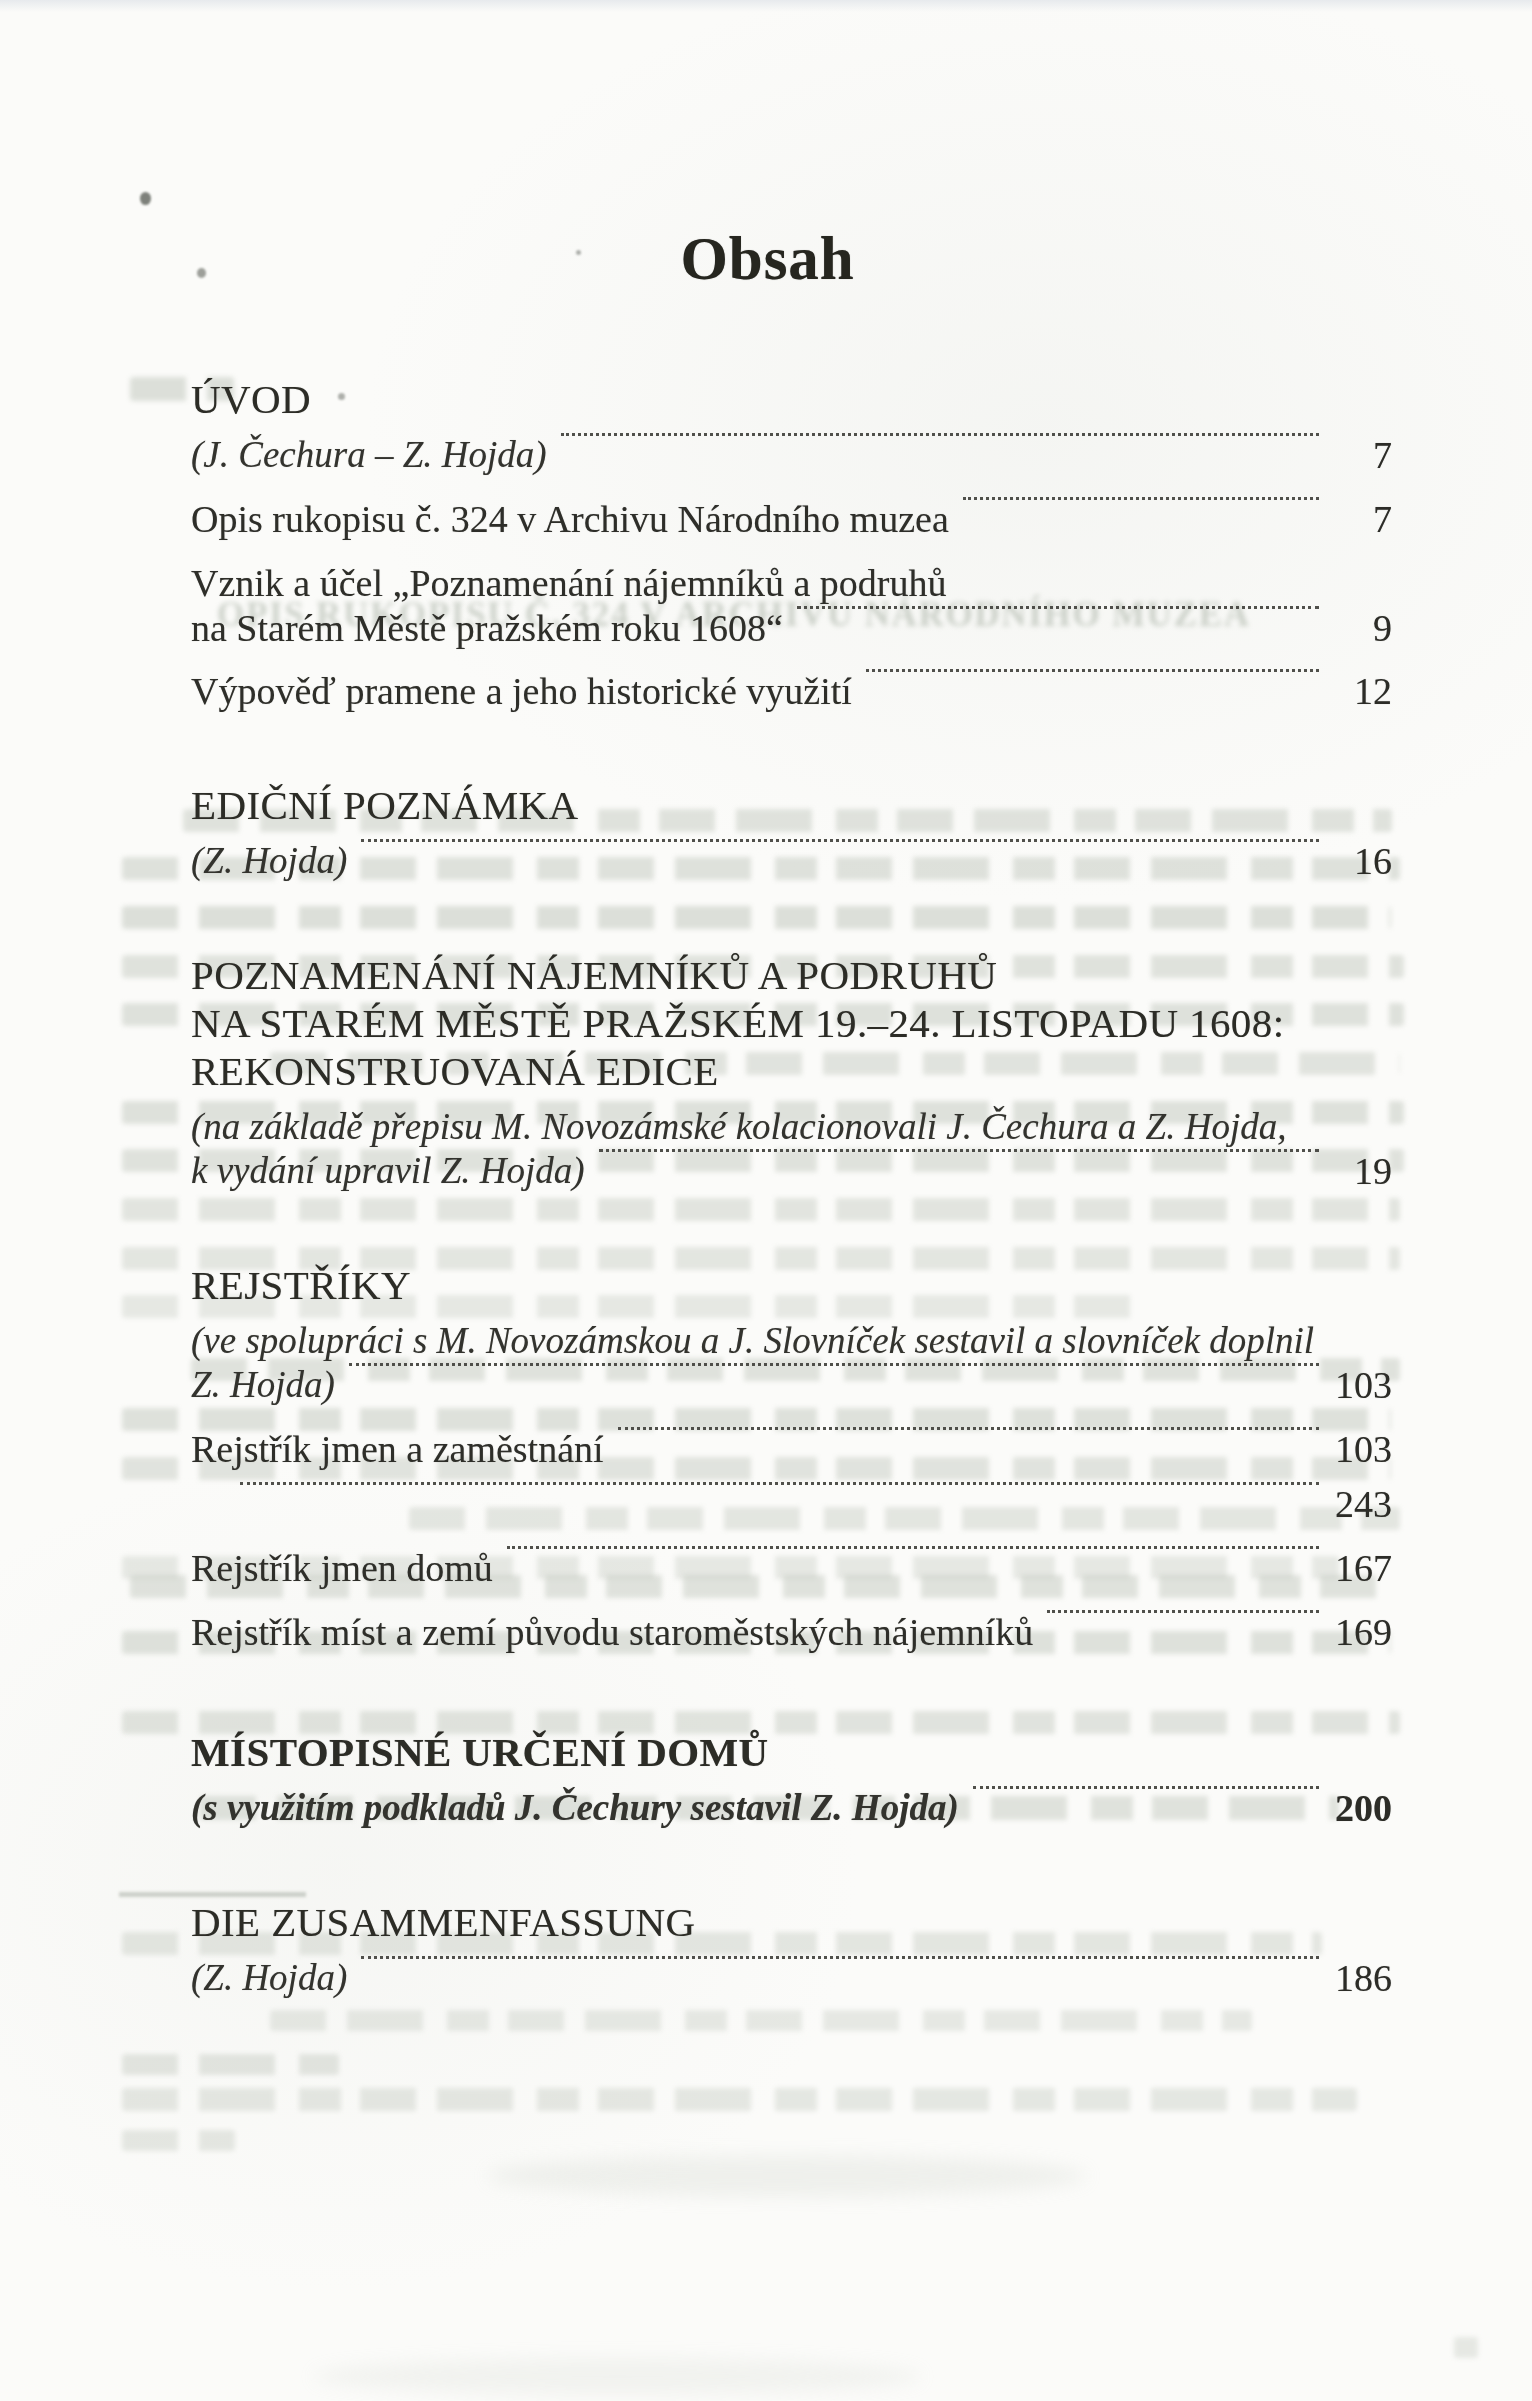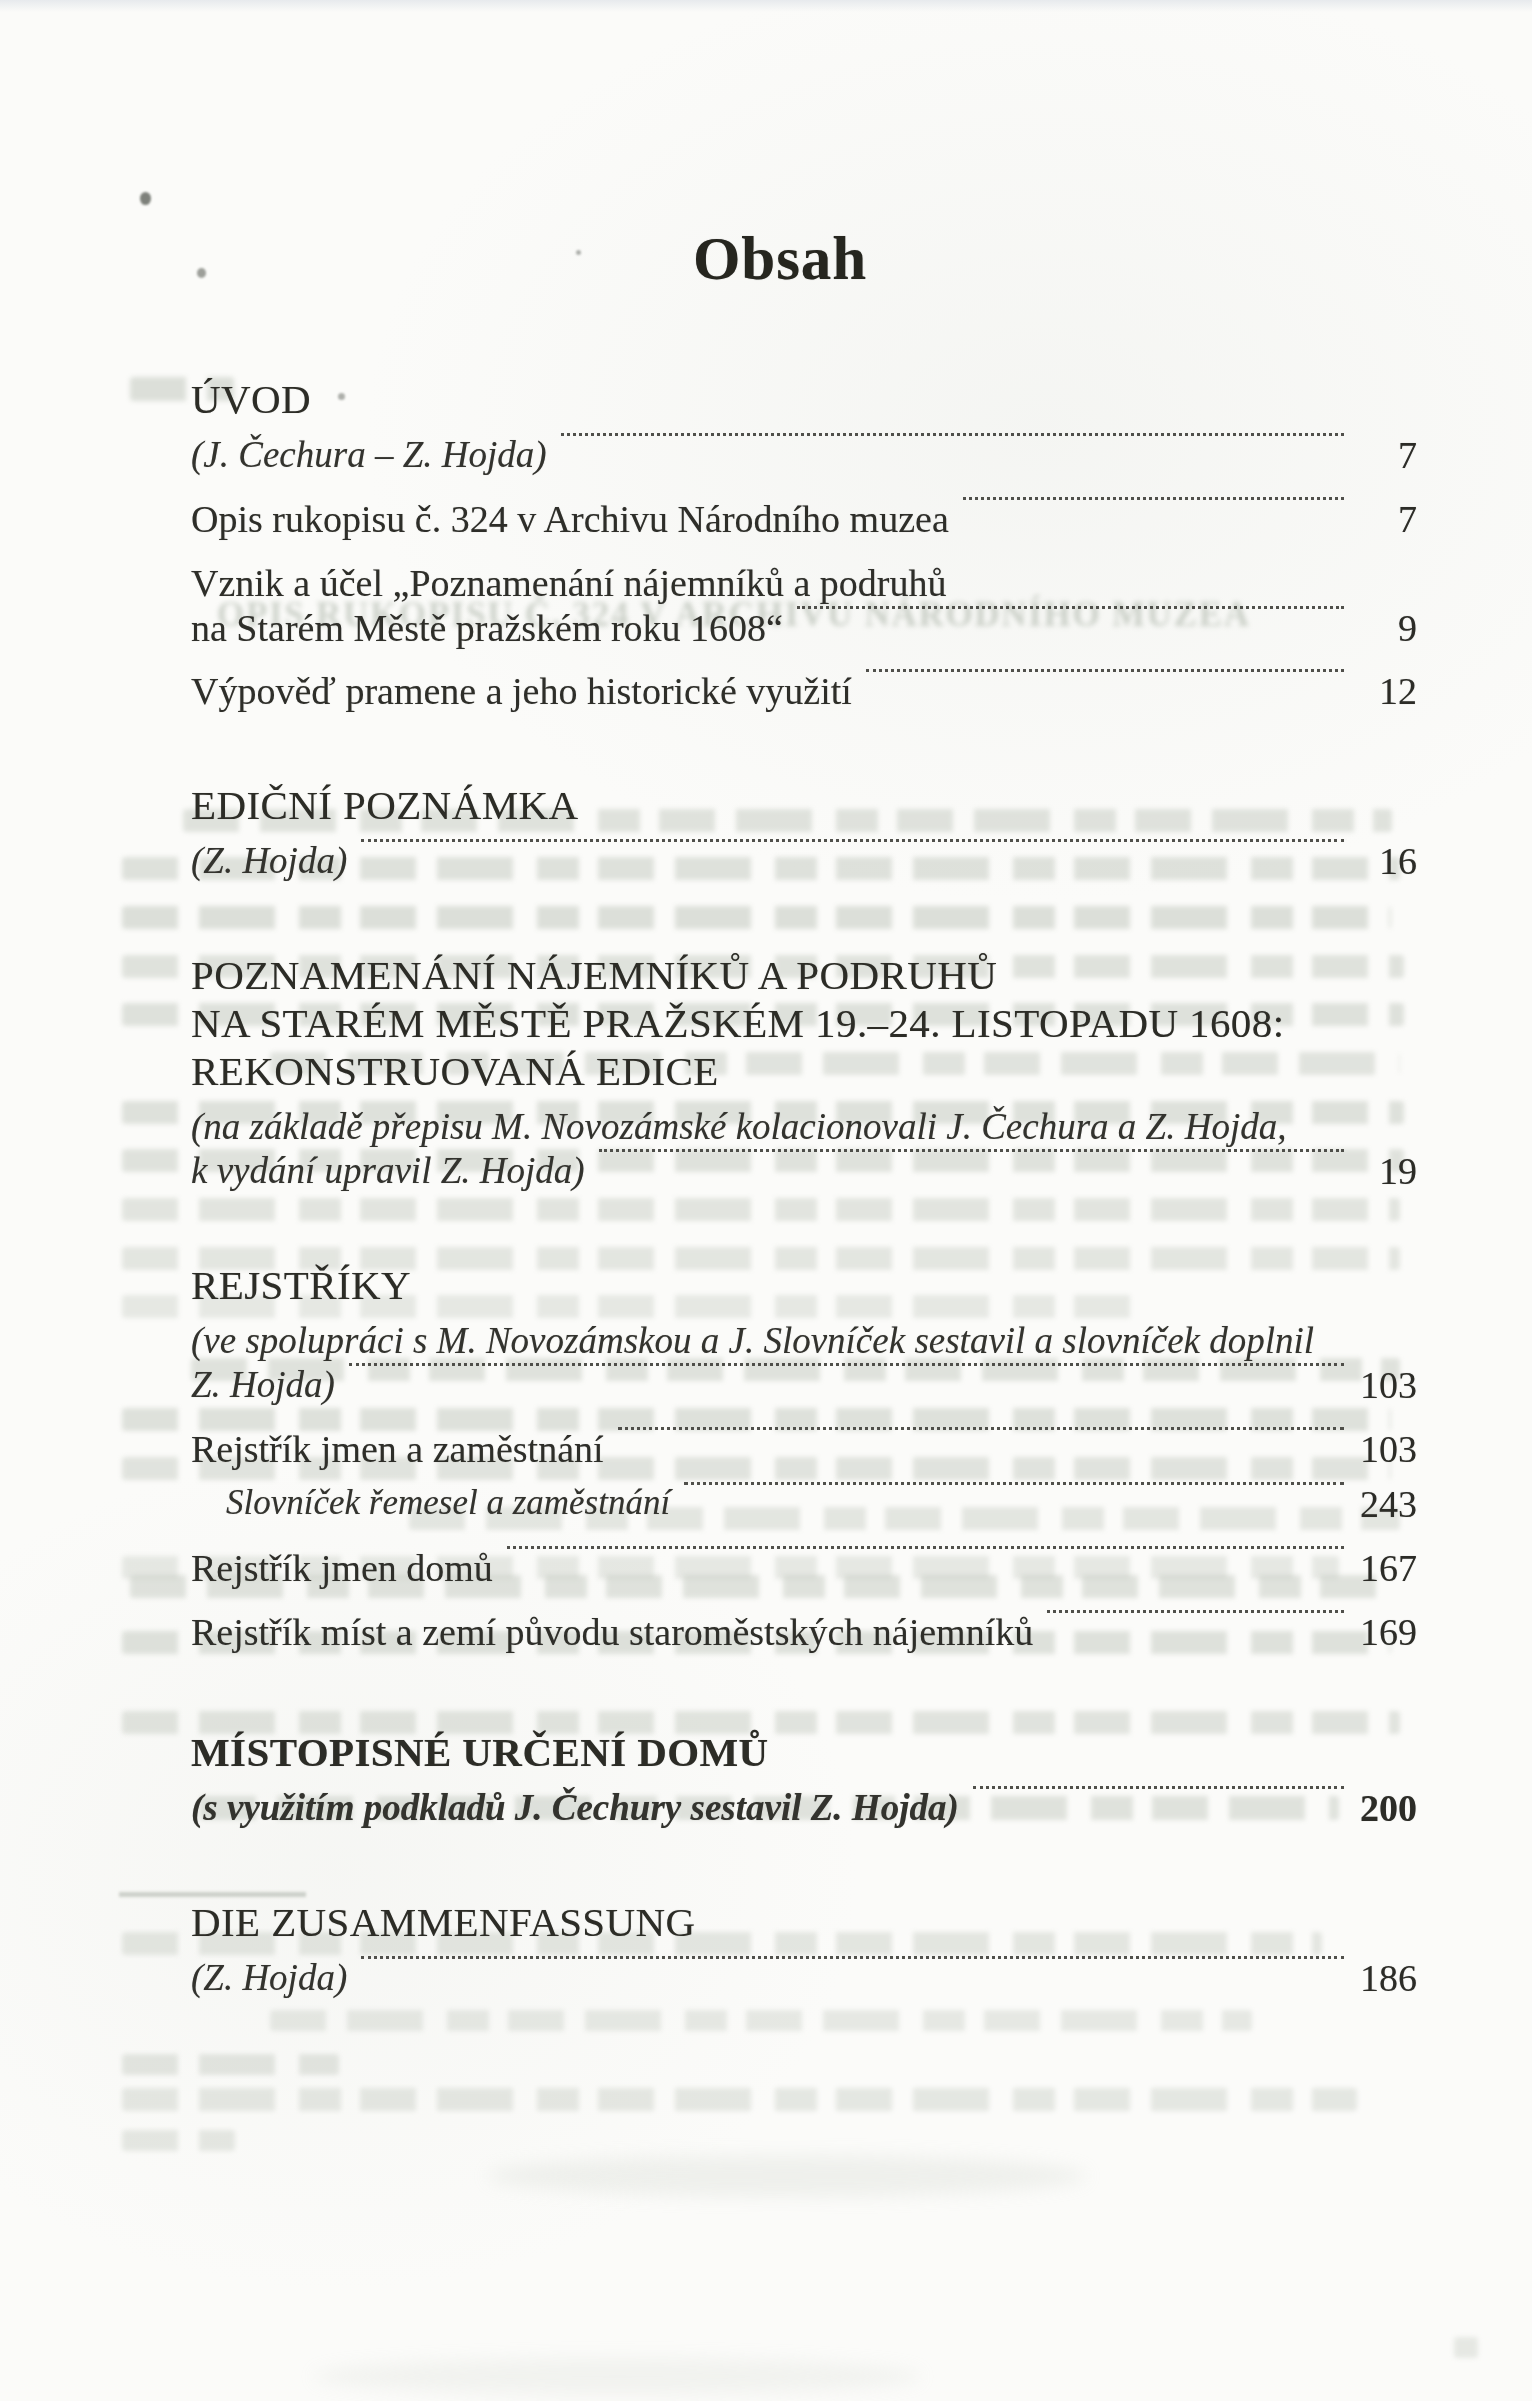--- a/index.html
+++ b/index.html
@@ -10,21 +10,21 @@
     background:
       radial-gradient(1130px 783px at 68% 18%, rgba(232,234,230,.35), transparent 60%),
       radial-gradient(869px 696px at 22% 78%, rgba(233,235,231,.30), transparent 60%),
       #fbfbf9;
     font-family:"Liberation Serif","DejaVu Serif",serif;
     color:#2d2d29;
   }
   .top-edge{position:absolute;top:0;left:0;right:0;height:12px;
     background:linear-gradient(#e7eaed,rgba(255,255,255,0));}
   
-  .content{position:absolute;left:143px;right:116px;top:0;}
+  .content{position:absolute;left:143px;right:141px;top:0;}
   .title{
     margin:228px 0 87px 0;
     text-align:center;
     font-size:61px;line-height:1;font-weight:bold;letter-spacing:0.9px;
     color:#26261f;
     text-shadow:0 0 0.9px rgba(40,40,40,.45);
   }
   .toc-section{margin-top:68px;}
   .toc-section:nth-of-type(5){margin-top:75px;font-weight:bold;}
   .row{text-shadow:0 0 0.9px rgba(40,40,40,.35);margin-left:48px;}
@@ -179,21 +179,20 @@
           </div>
           <div class="row row-entry">
             <div class="leader-line">
               <span class="lab">Rejstřík jmen a zaměstnání</span>
               <span class="leader"></span>
               <span class="pg">103</span>
             </div>
           </div>
           <div class="row row-subentry">
             <div class="leader-line">
-              <span class="lab">Slovníček řemesel a zaměstnání</span>
               <span class="leader"></span>
               <span class="pg">243</span>
             </div>
           </div>
           <div class="row row-entry">
             <div class="leader-line">
               <span class="lab">Rejstřík jmen domů</span>
               <span class="leader"></span>
               <span class="pg">167</span>
             </div>

